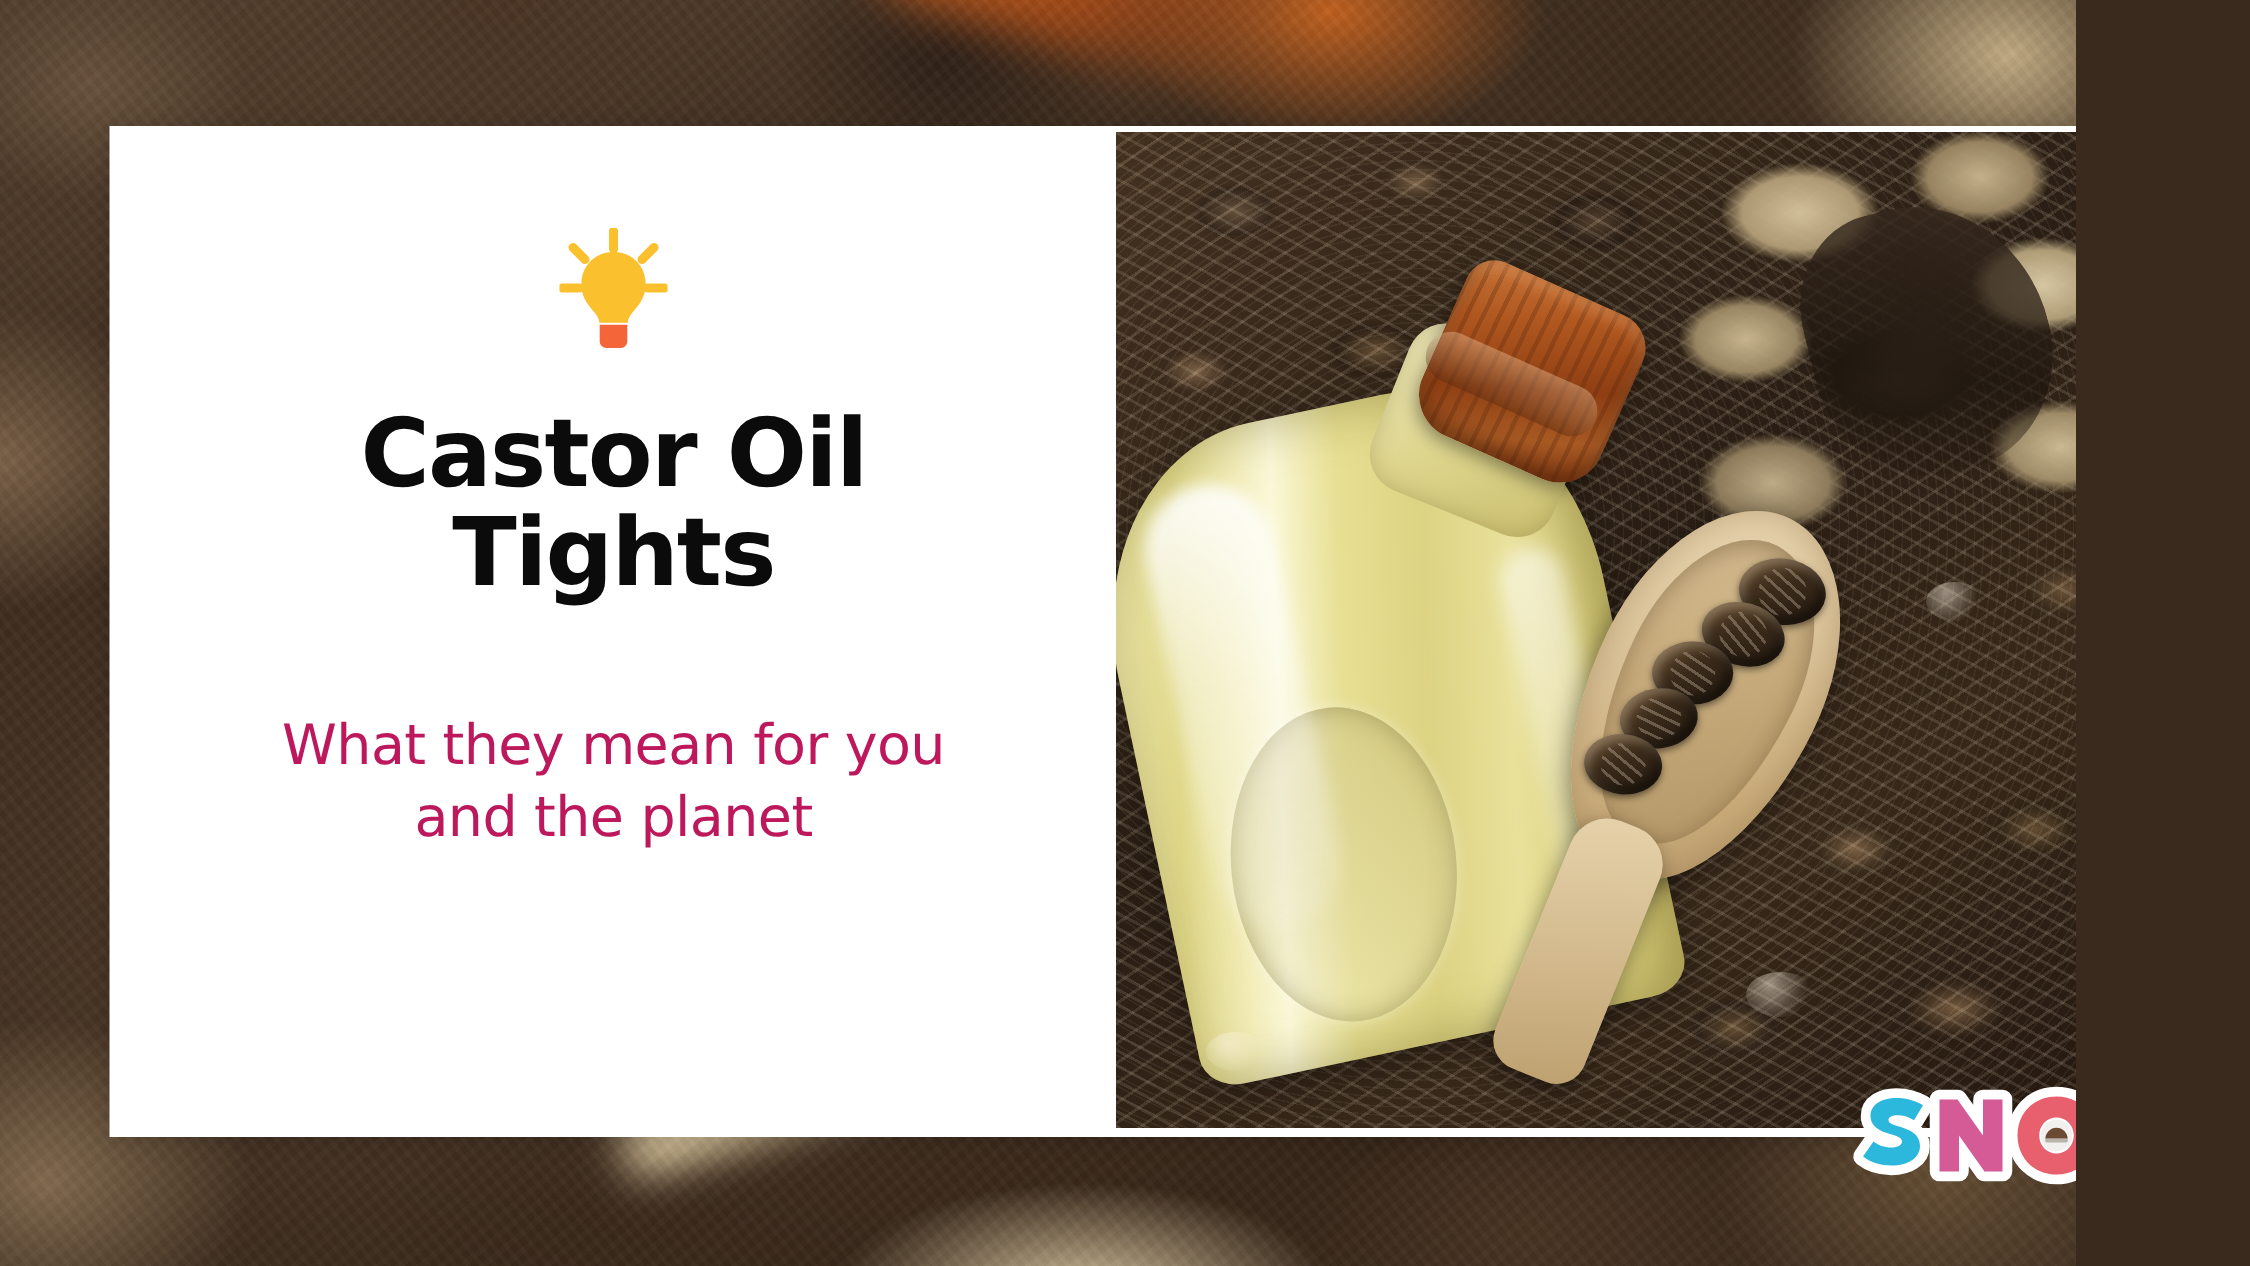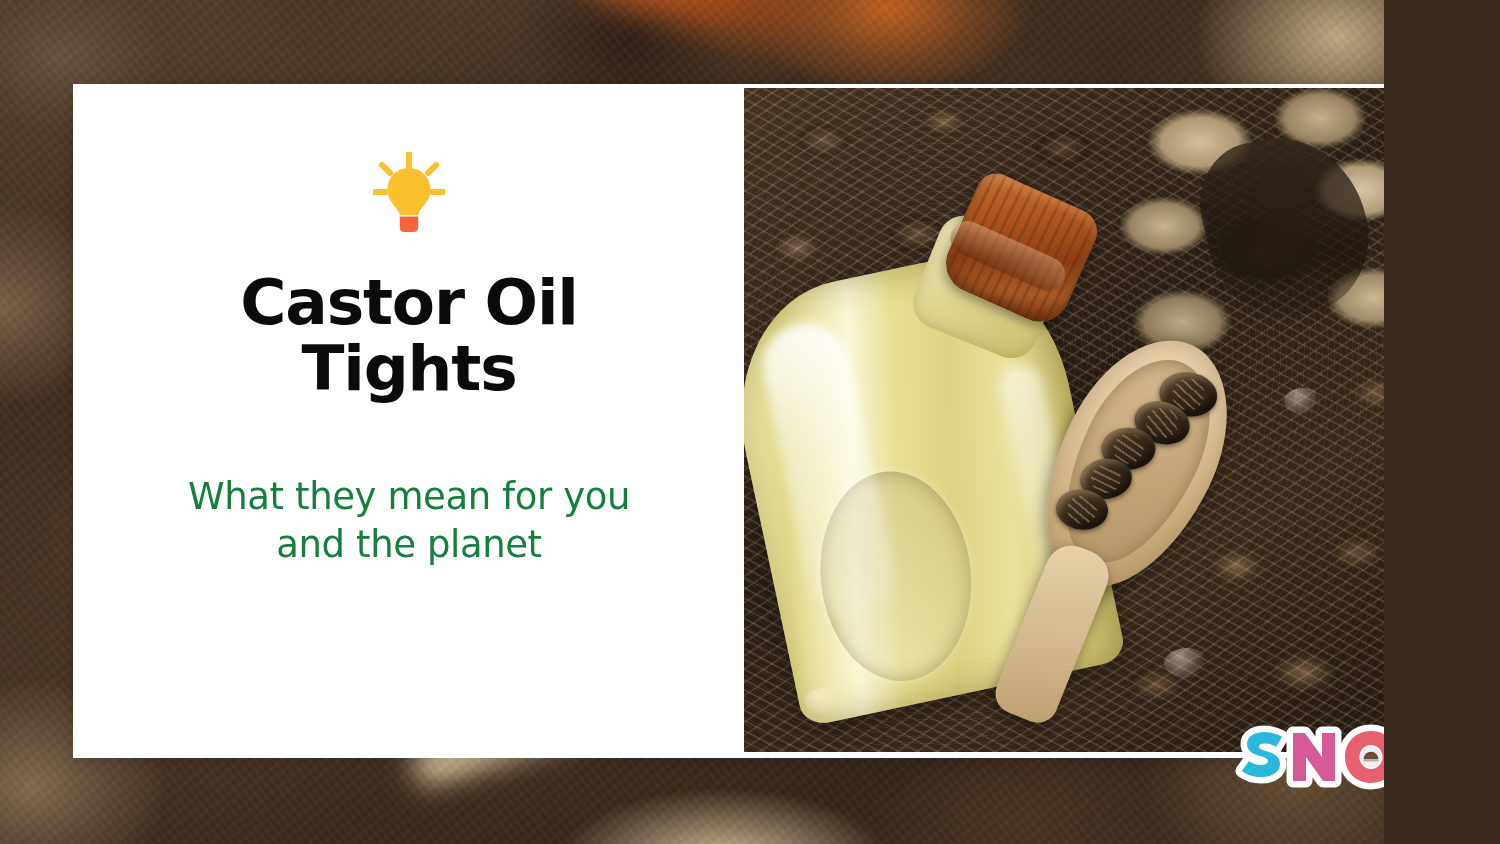--- a/index.html
+++ b/index.html
@@ -90,21 +90,21 @@
     margin-top:10px;
     max-width:560px;
   }
 
   .subhead {
     font-family:"DejaVu Sans", sans-serif;
     font-weight:400;
     font-size:37px;
     line-height:1.30;
     letter-spacing:-.4px;
-    color:#15803d;
+    color:#be185d;
     text-align:center;
     margin-top:72px;
     max-width:520px;
   }
 
   
   .photo-col { flex:1; position:relative; display:flex; align-items:center; justify-content:center; }
   #photo {
     position:absolute; left:-1px; top:4px; width:666px; height:664px;
     overflow:hidden; background:#2a1d12;

